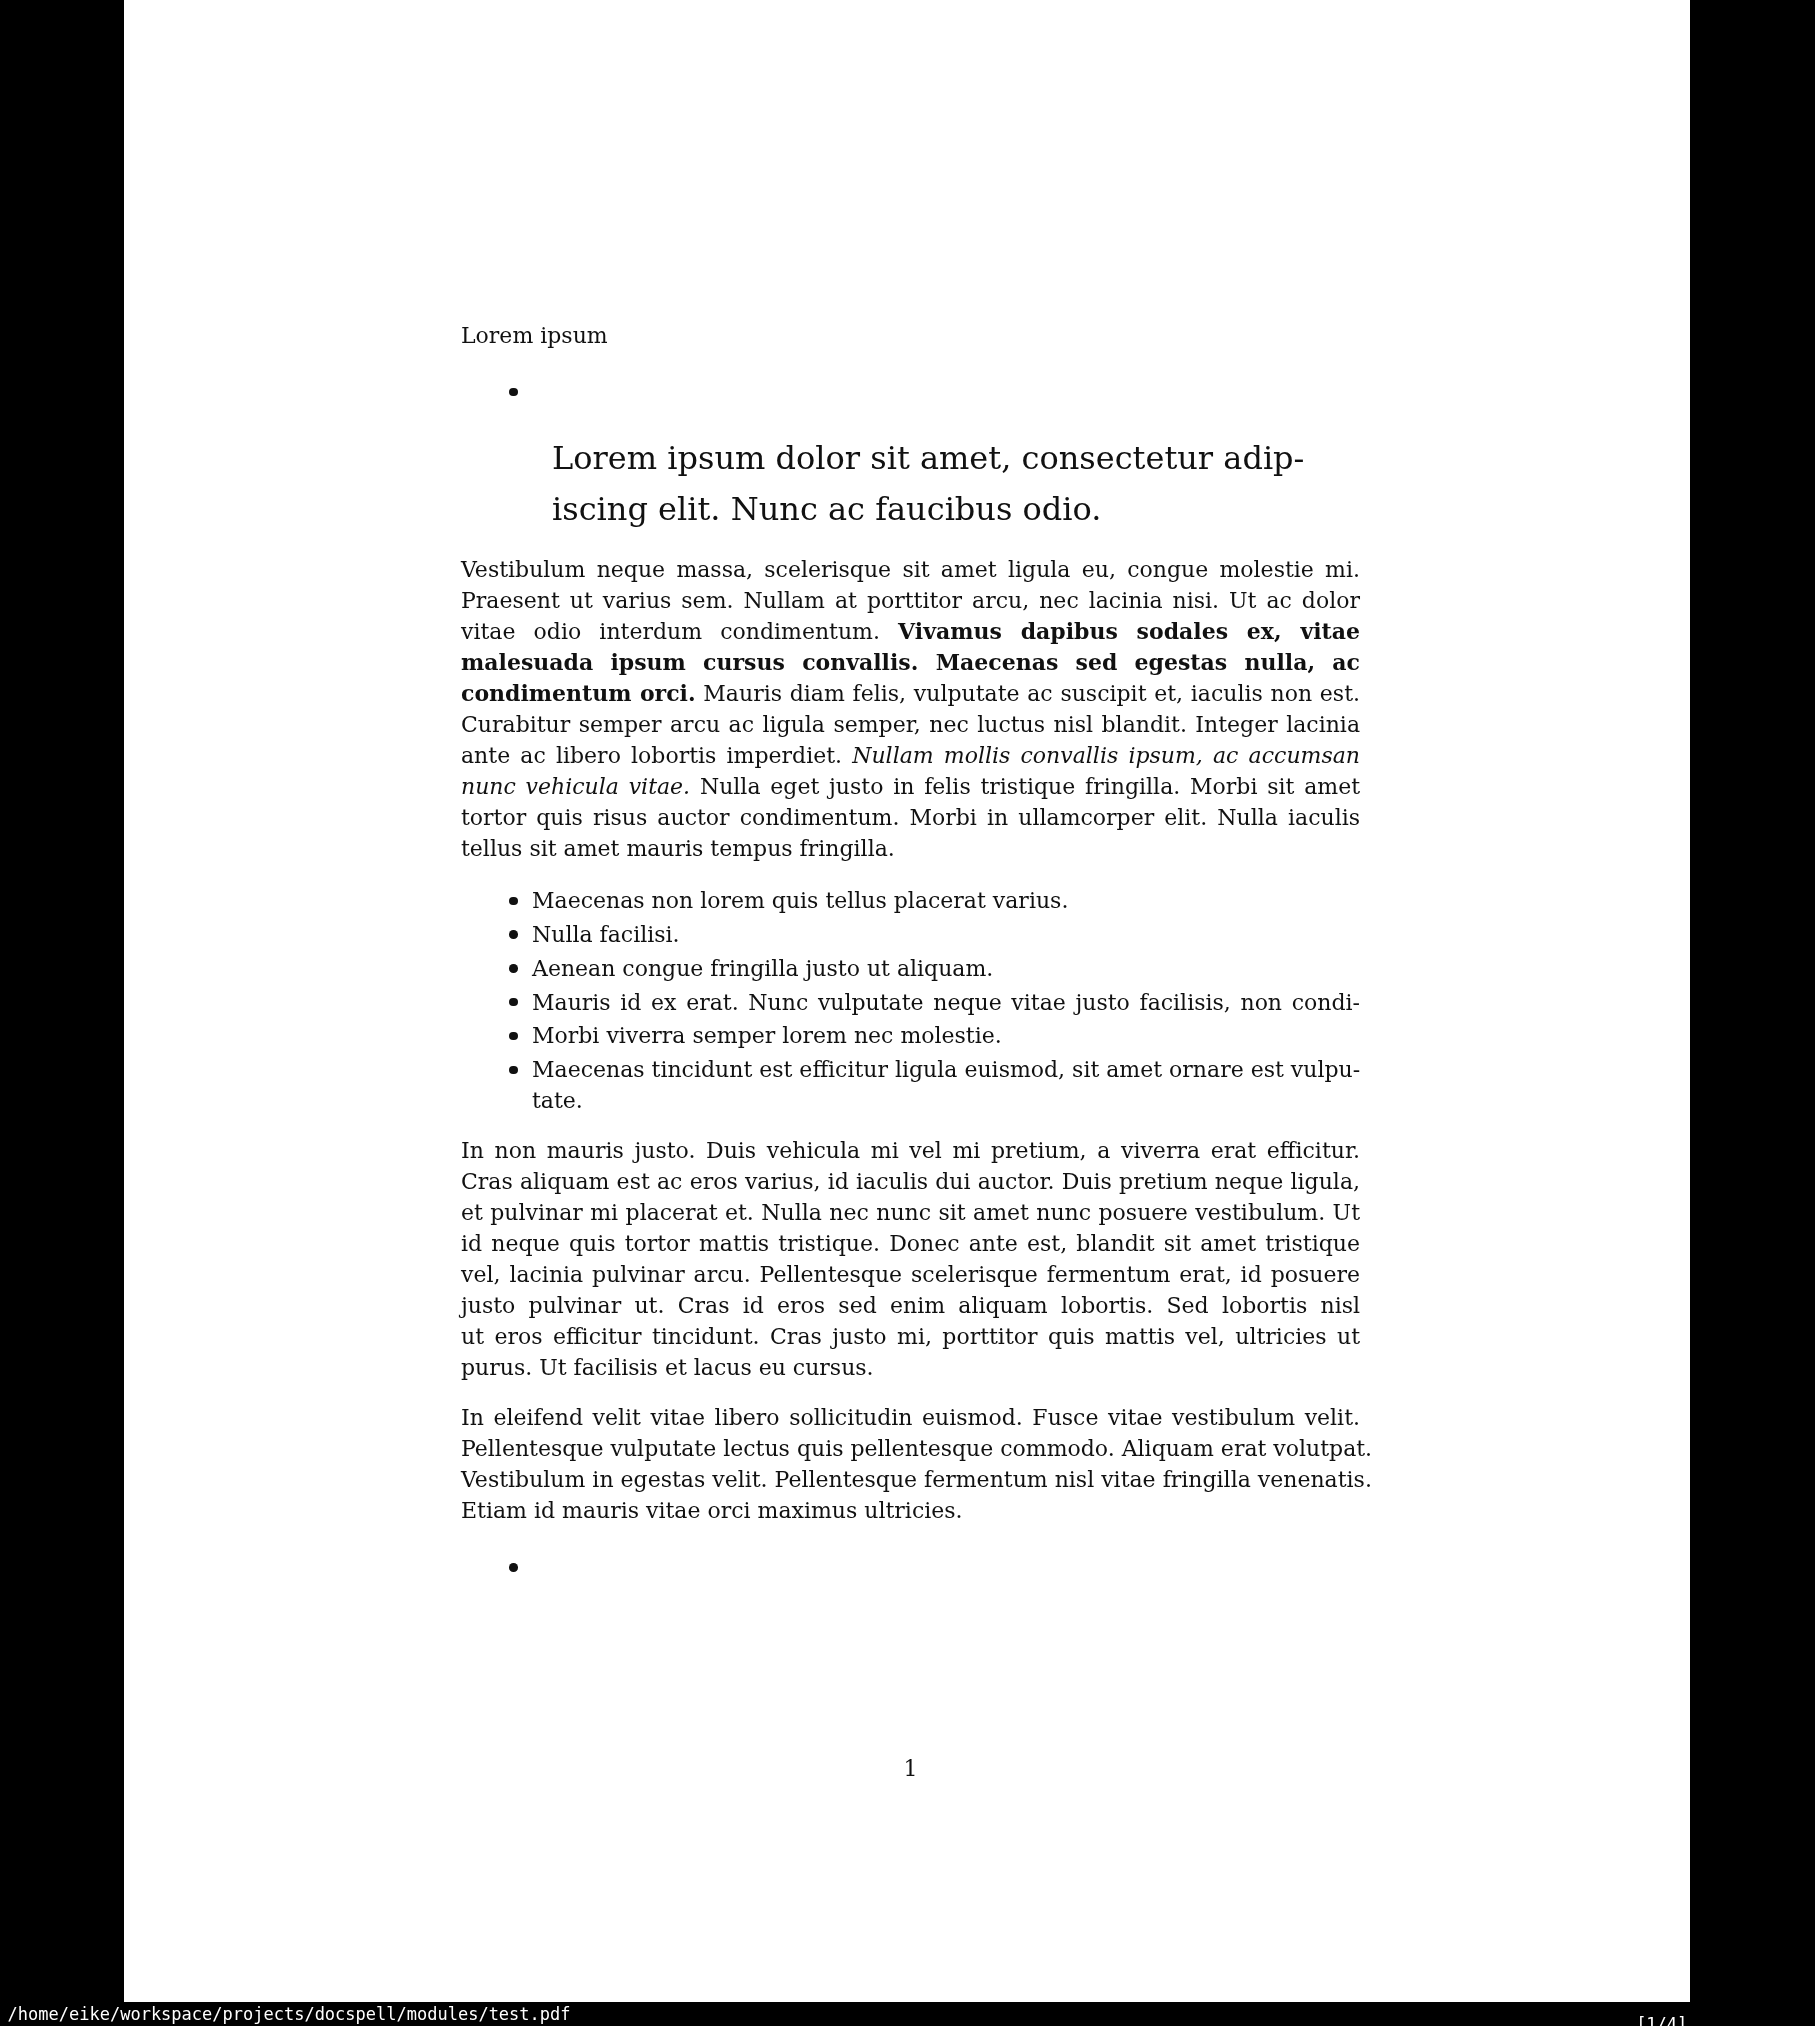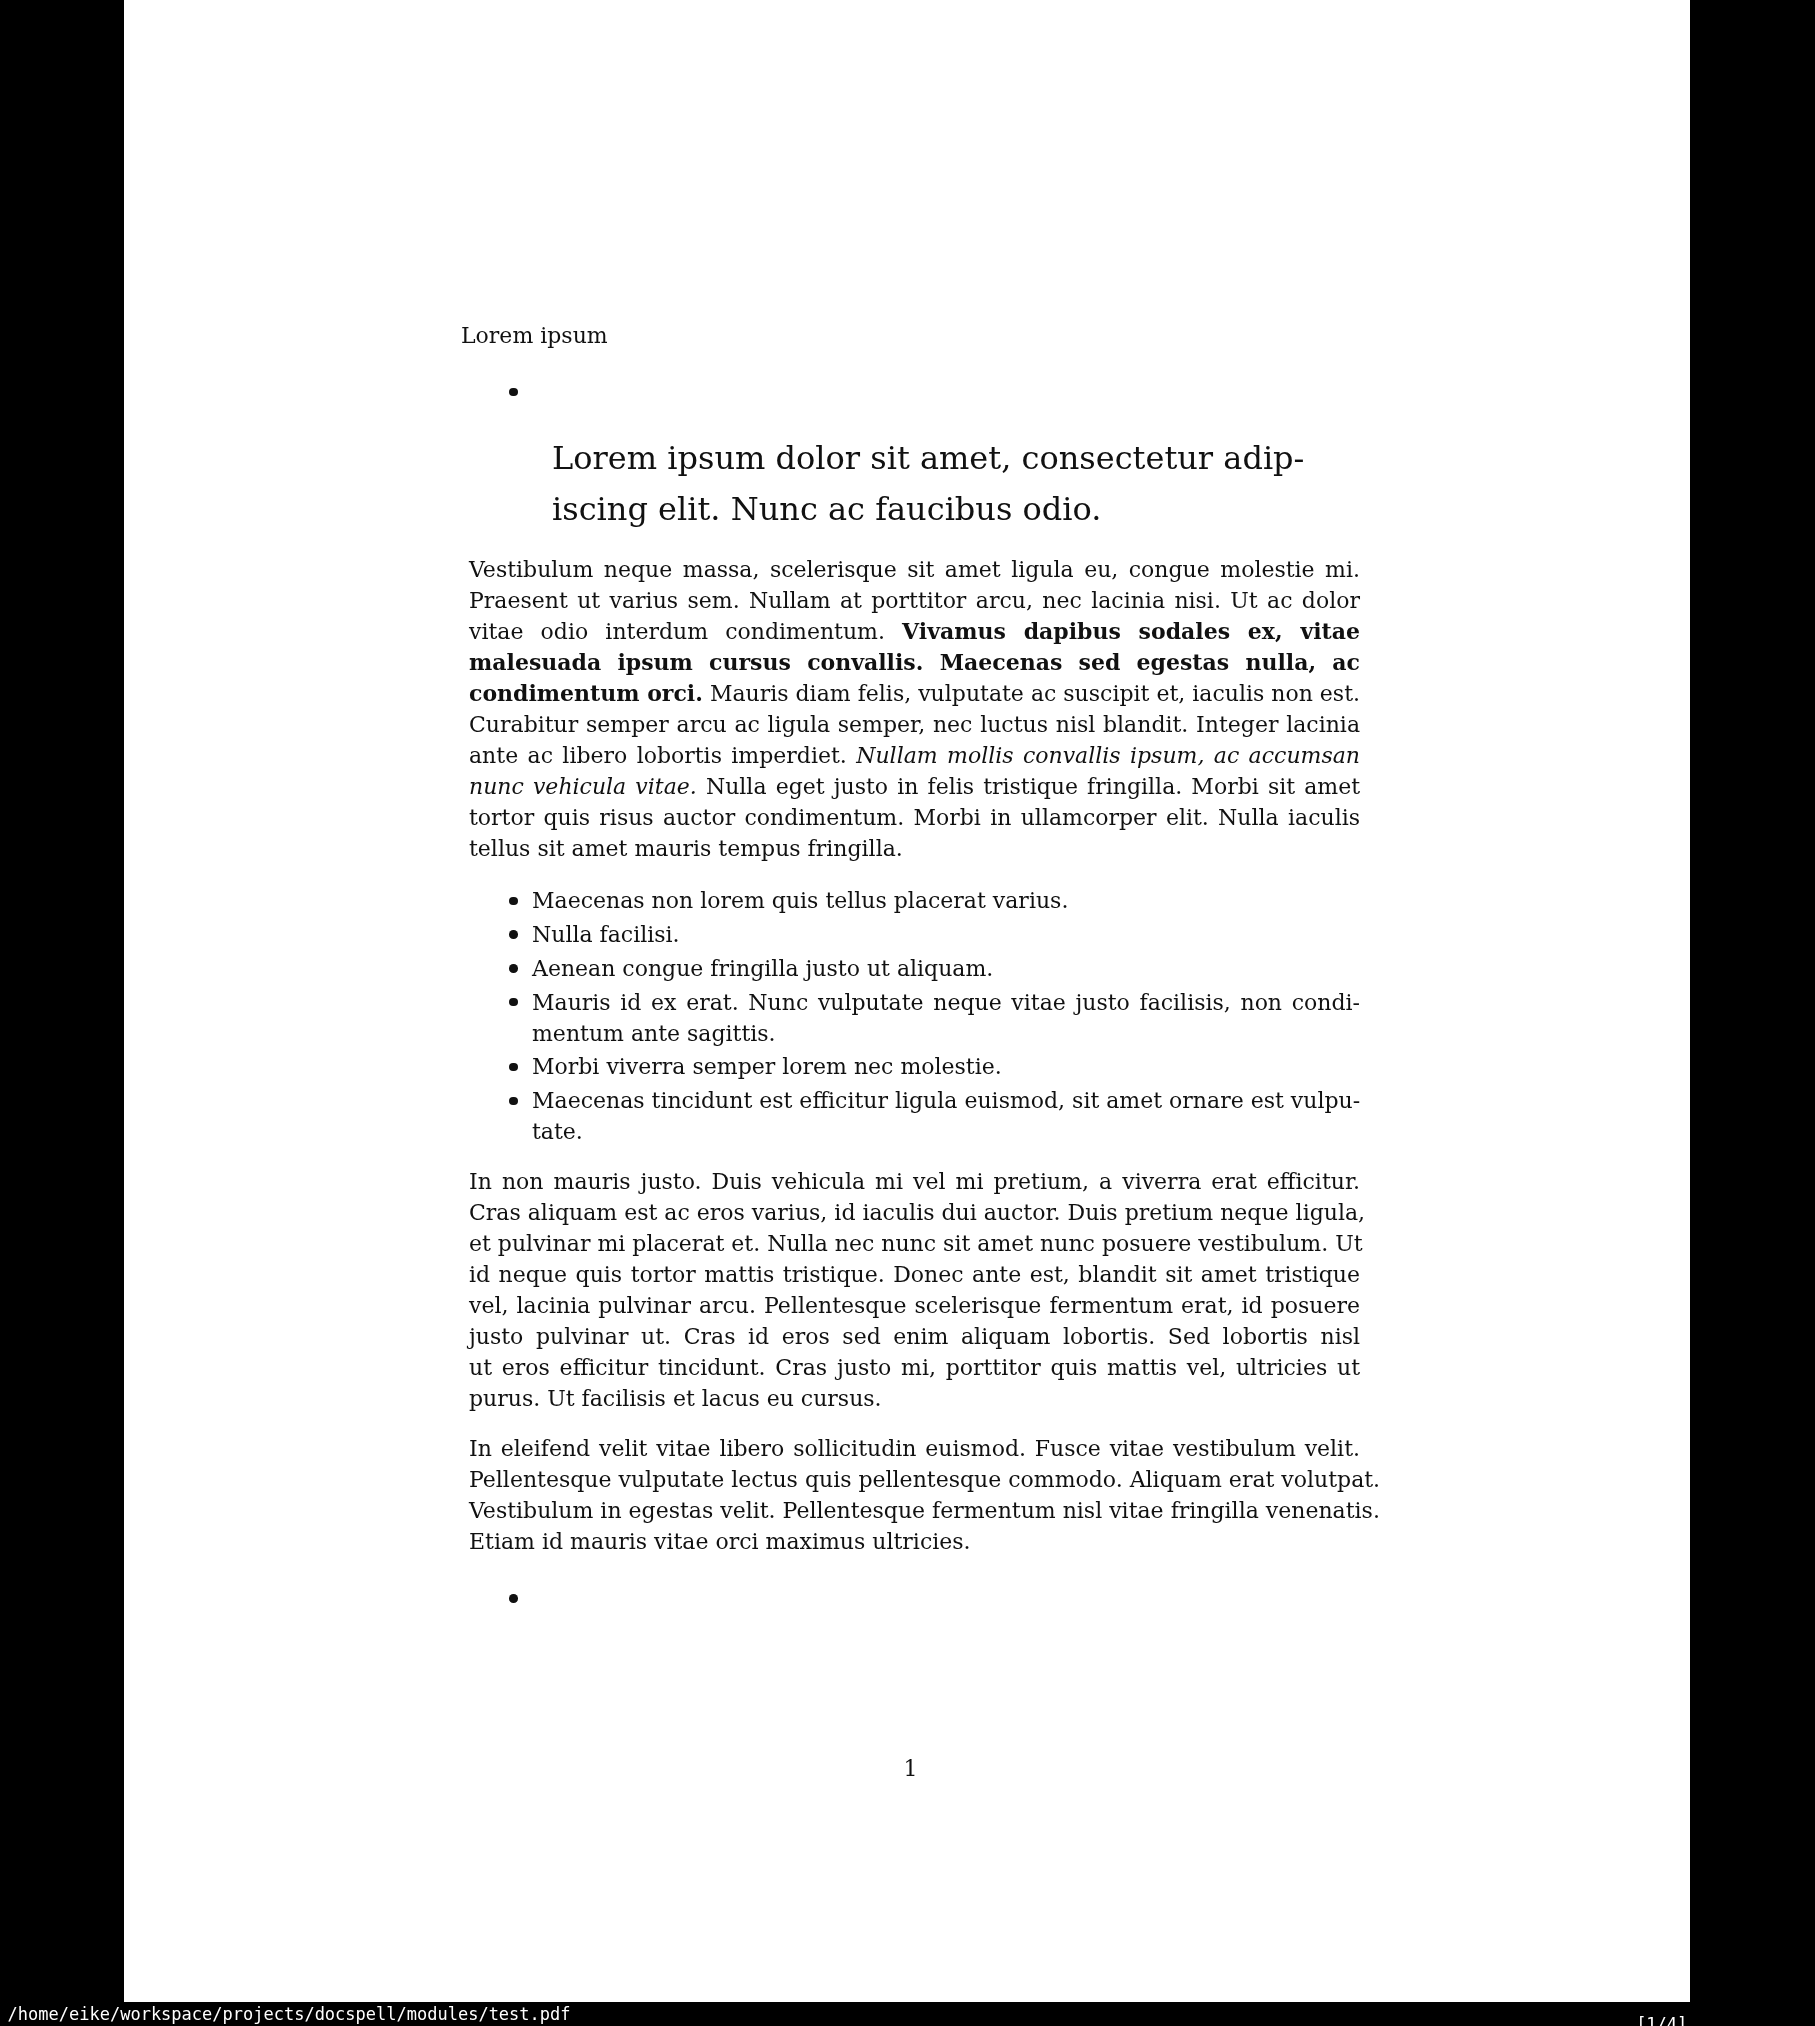--- a/index.html
+++ b/index.html
@@ -53,21 +53,21 @@
     background:#111111;
   }
   .block-heading{
     margin-top:25.6px;
     margin-left:91px;
     font-size:32px;
     font-weight:normal;
     line-height:51px;
   }
   .block-heading .hline{white-space:nowrap;}
-  .block-para{margin-top:19px;margin-left:8px;}
+  .block-para{margin-top:19px;}
   .block-list{margin-top:21px;}
   .list-item{
     position:relative;
     padding-left:71px;
     margin-bottom:2.8px;
   }
   .page-footer{
     position:absolute;
     left:337px;top:1756px;
     width:899px;
@@ -131,21 +131,20 @@
           <span class="dot"></span>
           <div class="tline last"><span>Nulla facilisi.</span></div>
         </div>
         <div class="list-item">
           <span class="dot"></span>
           <div class="tline last"><span>Aenean congue fringilla justo ut aliquam.</span></div>
         </div>
         <div class="list-item">
           <span class="dot"></span>
           <div class="tline"><span>Mauris id ex erat. Nunc vulputate neque vitae justo facilisis, non condi-</span></div>
-          <div class="tline last"><span>mentum ante sagittis.</span></div>
         </div>
         <div class="list-item">
           <span class="dot"></span>
           <div class="tline last"><span>Morbi viverra semper lorem nec molestie.</span></div>
         </div>
         <div class="list-item">
           <span class="dot"></span>
           <div class="tline"><span>Maecenas tincidunt est efficitur ligula euismod, sit amet ornare est vulpu-</span></div>
           <div class="tline last"><span>tate.</span></div>
         </div>

